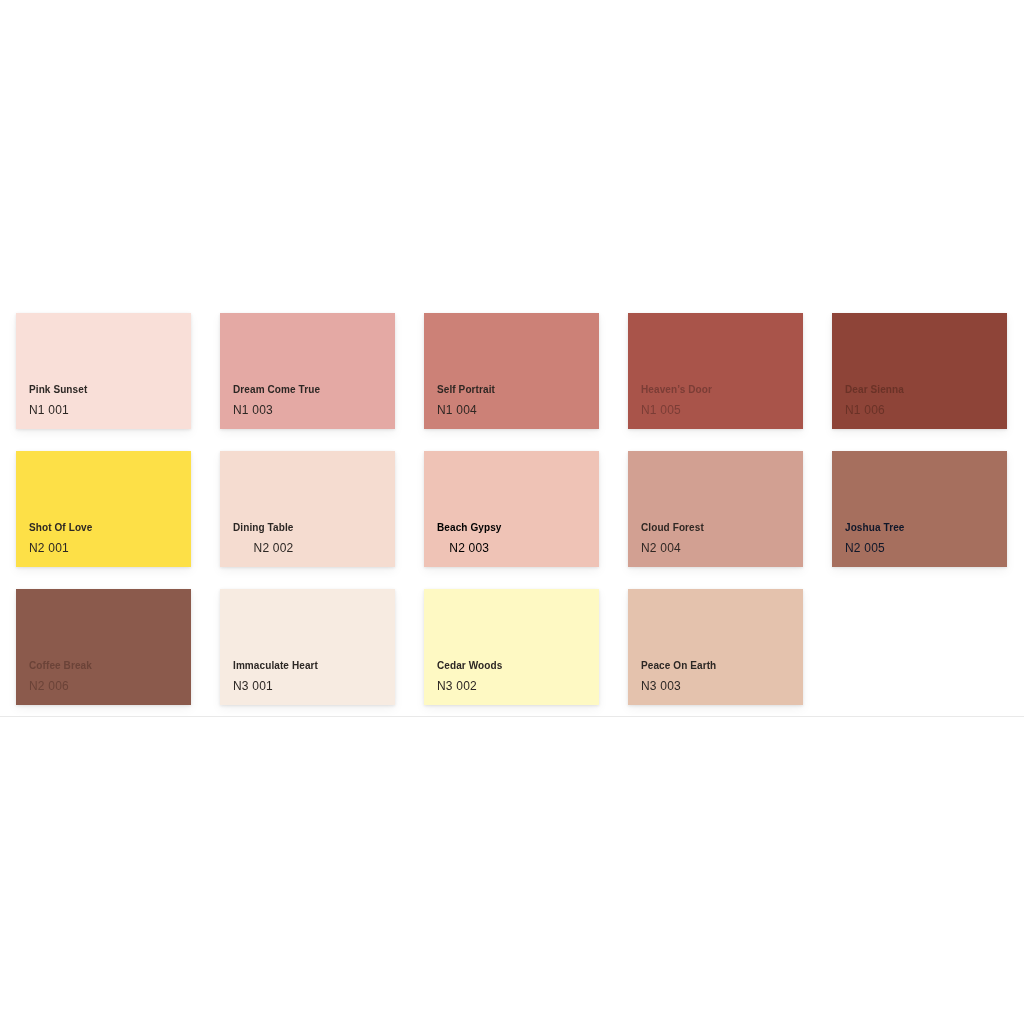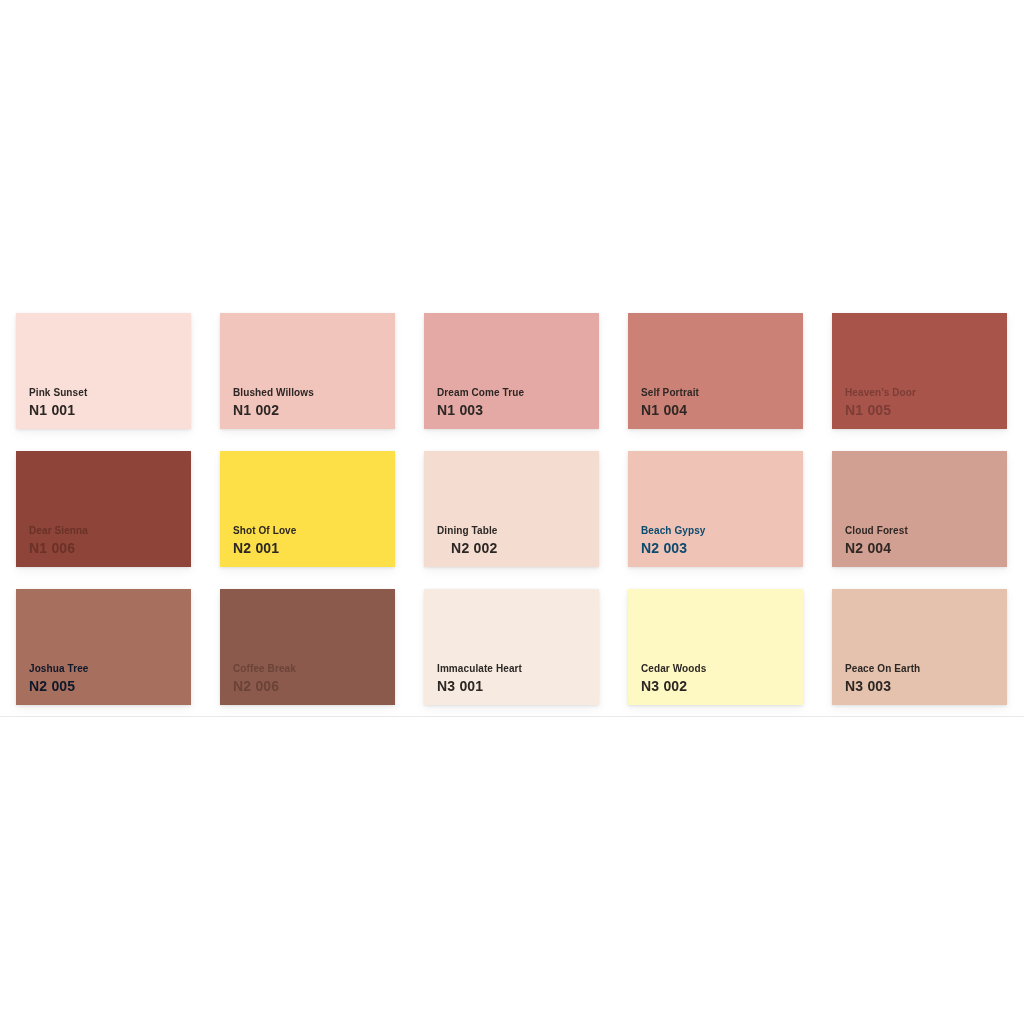--- a/index.html
+++ b/index.html
@@ -64,25 +64,25 @@
   .swatch-name {
     display: block;
     font-size: 10px;
     font-weight: 600;
     letter-spacing: 0.1px;
     white-space: nowrap;
   }
 
   .swatch-code {
     display: block;
-    font-size: 14px;
-    font-weight: 700;
+    font-size: 12px;
+    font-weight: 400;
     letter-spacing: 0.2px;
     white-space: nowrap;
-    margin-top: 1px;
+    margin-top: 7px;
   }
 
   
   .divider {
     position: absolute;
     left: 0;
     top: 716px;
     width: 1024px;
     height: 1px;
     background: #e9e9e9;
@@ -92,26 +92,20 @@
 <body style="background: rgb(255, 255, 255);">
 
 <div class="stage" style="background: rgb(255, 255, 255);">
 
   <div class="carousel">
     <div class="grid">
         <div class="swatch" style="background: rgb(249, 223, 216);">
           <div class="swatch-text" style="color: rgb(44, 39, 36);">
             <span class="swatch-name">Pink Sunset</span>
             <span class="swatch-code">N1 001</span>
-          </div>
-        </div>
-        <div class="swatch" style="background: rgb(241, 196, 188);">
-          <div class="swatch-text" style="color: rgb(44, 39, 36);">
-            <span class="swatch-name">Blushed Willows</span>
-            <span class="swatch-code">N1 002</span>
           </div>
         </div>
         <div class="swatch" style="background: rgb(228, 169, 164);">
           <div class="swatch-text" style="color: rgb(44, 39, 36);">
             <span class="swatch-name">Dream Come True</span>
             <span class="swatch-code">N1 003</span>
           </div>
         </div>
         <div class="swatch" style="background: rgb(204, 129, 119);">
           <div class="swatch-text" style="color: rgb(47, 39, 35);">
@@ -137,21 +131,21 @@
             <span class="swatch-code">N2 001</span>
           </div>
         </div>
         <div class="swatch" style="background: rgb(245, 220, 208); text-align: right;">
           <div class="swatch-text" style="color: rgb(44, 39, 36);">
             <span class="swatch-name">Dining Table</span>
             <span class="swatch-code">N2 002</span>
           </div>
         </div>
         <div class="swatch" style="background: rgb(239, 195, 182);">
-          <div class="swatch-text" style="color: #0c4a6e;">
+          <div class="swatch-text" style="color: #000000; text-align: center;">
             <span class="swatch-name">Beach Gypsy</span>
             <span class="swatch-code">N2 003</span>
           </div>
         </div>
         <div class="swatch" style="background: rgb(210, 160, 146);">
           <div class="swatch-text" style="color: rgb(47, 39, 35);">
             <span class="swatch-name">Cloud Forest</span>
             <span class="swatch-code">N2 004</span>
           </div>
         </div>

